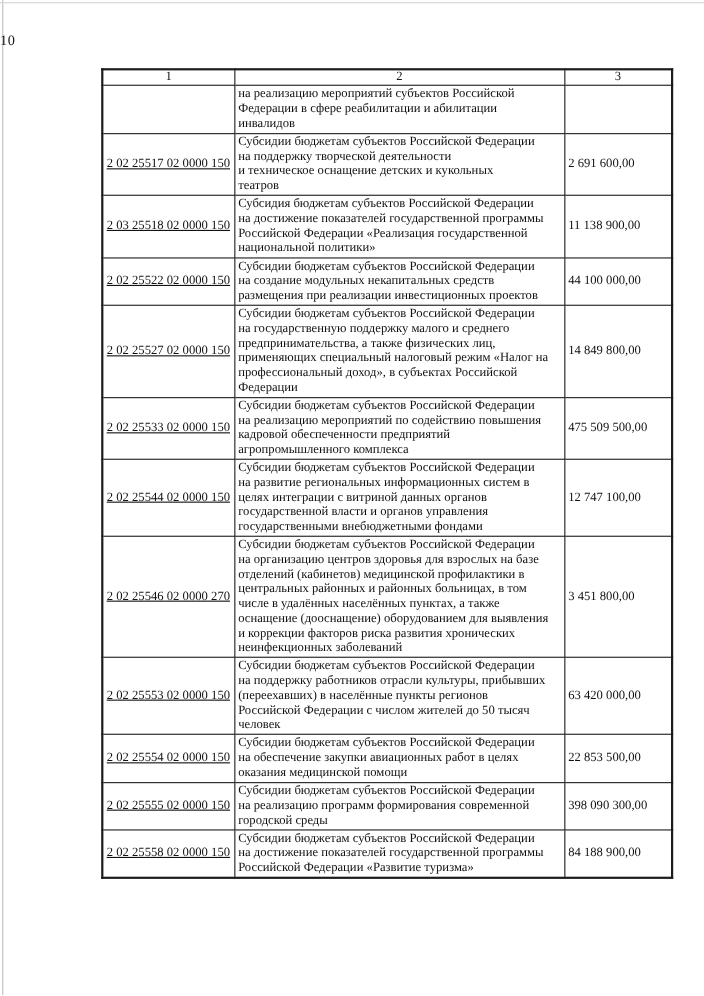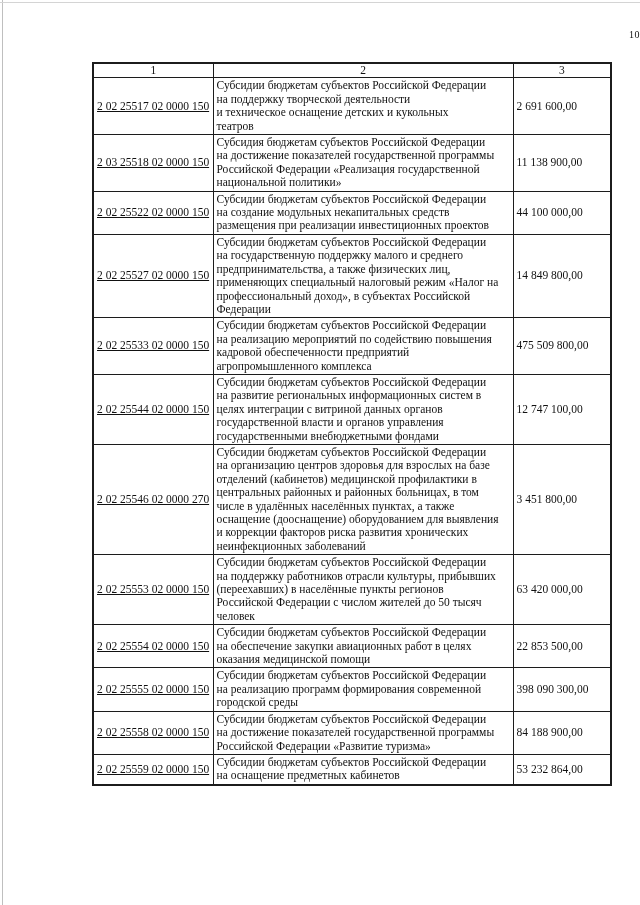--- a/index.html
+++ b/index.html
@@ -27,22 +27,22 @@
     position: absolute;
     left: 0; top: 2px;
     width: 640px; height: 1px;
     background: #d4d4d4;
   }
   .page-number {
     position: absolute;
     top: 29px;
     left: 0;
     width: 100%;
-    text-align: right;
-    font-size: 10px;
+    text-align: left;
+    font-size: 13px;
     letter-spacing: 0.5px;
   }
   table.budget-table {
     position: absolute;
     left: 92px;
     top: 62px;
     width: 518px;
     border-collapse: collapse;
     table-layout: fixed;
     border: 2px solid #1c1c1c;
@@ -100,20 +100,27 @@
     </colgroup>
     <thead>
       <tr>
         <th>1</th>
         <th>2</th>
         <th>3</th>
       </tr>
     </thead>
     <tbody>
         <tr>
+      <td class="code-cell"></td>
+      <td class="desc-cell">на реализацию мероприятий субъектов Российской
+Федерации в сфере реабилитации и абилитации
+инвалидов</td>
+      <td class="amount-cell"></td>
+    </tr>
+        <tr>
       <td class="code-cell">2 02 25517 02 0000 150</td>
       <td class="desc-cell">Субсидии бюджетам субъектов Российской Федерации
 на поддержку творческой деятельности
 и техническое оснащение детских и кукольных
 театров</td>
       <td class="amount-cell">2 691 600,00</td>
     </tr>
         <tr>
       <td class="code-cell">2 03 25518 02 0000 150</td>
       <td class="desc-cell">Субсидия бюджетам субъектов Российской Федерации
@@ -138,21 +145,21 @@
 профессиональный доход», в субъектах Российской
 Федерации</td>
       <td class="amount-cell">14 849 800,00</td>
     </tr>
         <tr>
       <td class="code-cell">2 02 25533 02 0000 150</td>
       <td class="desc-cell">Субсидии бюджетам субъектов Российской Федерации
 на реализацию мероприятий по содействию повышения
 кадровой обеспеченности предприятий
 агропромышленного комплекса</td>
-      <td class="amount-cell">475 509 800,00</td>
+      <td class="amount-cell">475 509 500,00</td>
     </tr>
         <tr>
       <td class="code-cell">2 02 25544 02 0000 150</td>
       <td class="desc-cell">Субсидии бюджетам субъектов Российской Федерации
 на развитие региональных информационных систем в
 целях интеграции с витриной данных органов
 государственной власти и органов управления
 государственными внебюджетными фондами</td>
       <td class="amount-cell">12 747 100,00</td>
     </tr>
@@ -191,22 +198,16 @@
 городской среды</td>
       <td class="amount-cell">398 090 300,00</td>
     </tr>
         <tr>
       <td class="code-cell">2 02 25558 02 0000 150</td>
       <td class="desc-cell">Субсидии бюджетам субъектов Российской Федерации
 на достижение показателей государственной программы
 Российской Федерации «Развитие туризма»</td>
       <td class="amount-cell">84 188 900,00</td>
     </tr>
-        <tr>
-      <td class="code-cell">2 02 25559 02 0000 150</td>
-      <td class="desc-cell">Субсидии бюджетам субъектов Российской Федерации
-на оснащение предметных кабинетов</td>
-      <td class="amount-cell">53 232 864,00</td>
-    </tr>
       </tbody>
   </table>
 
 </div>
 
 </body></html>

